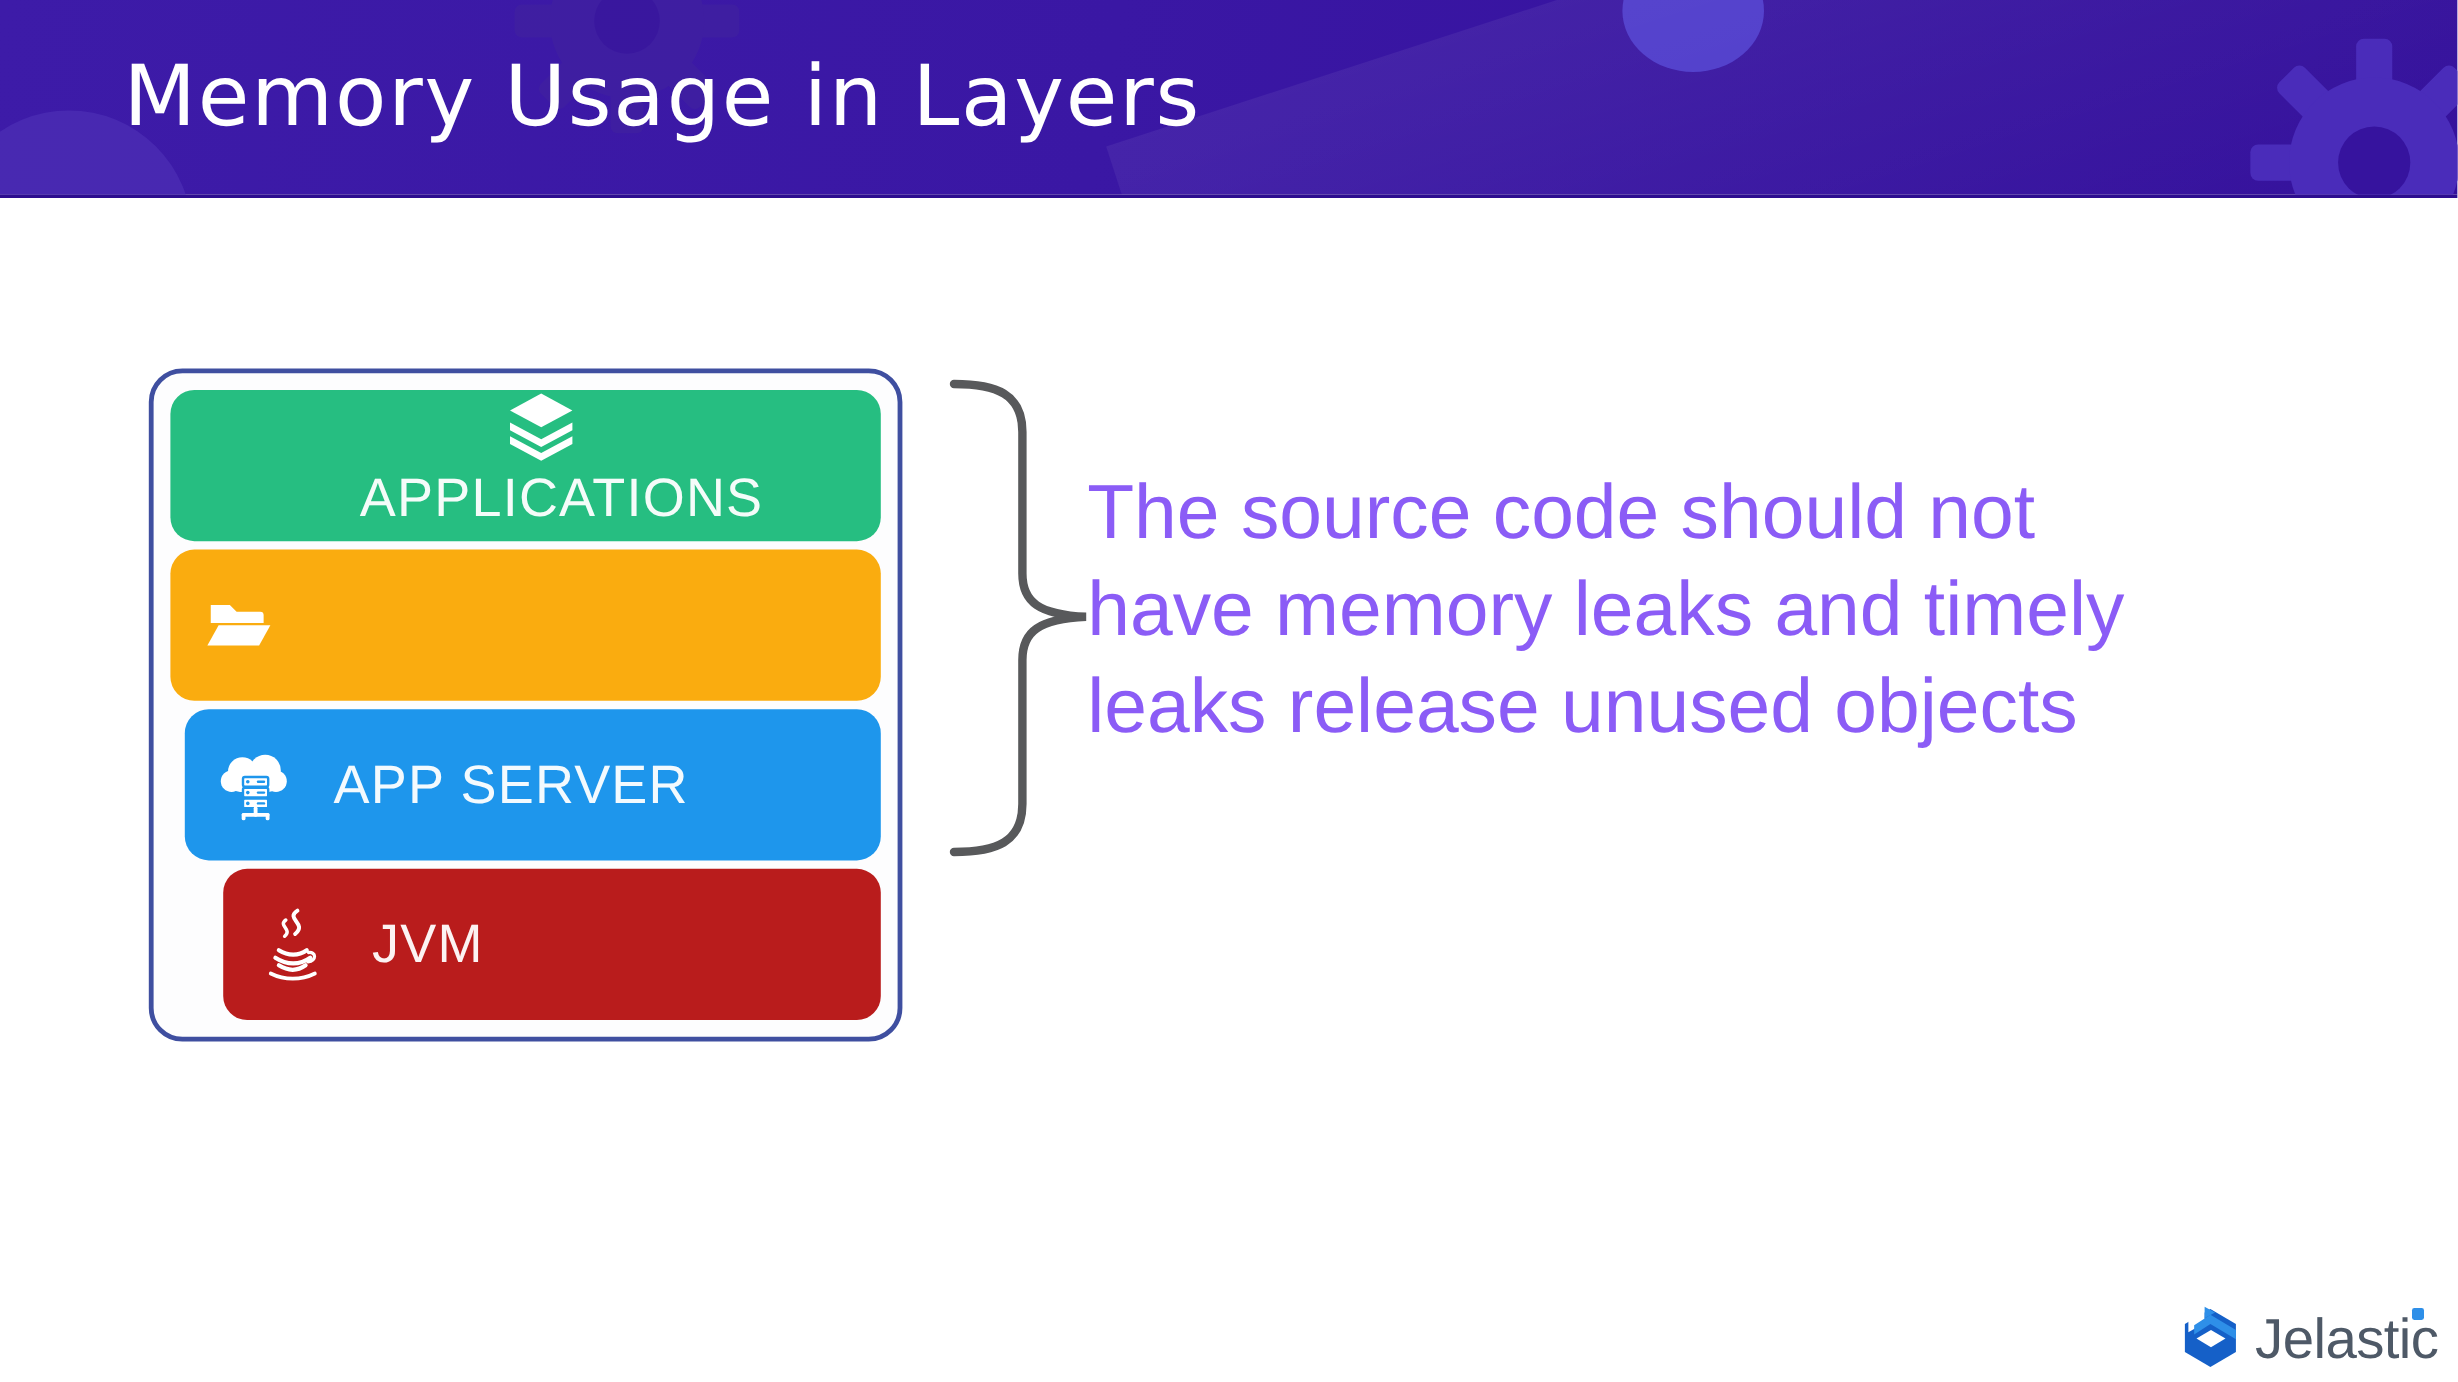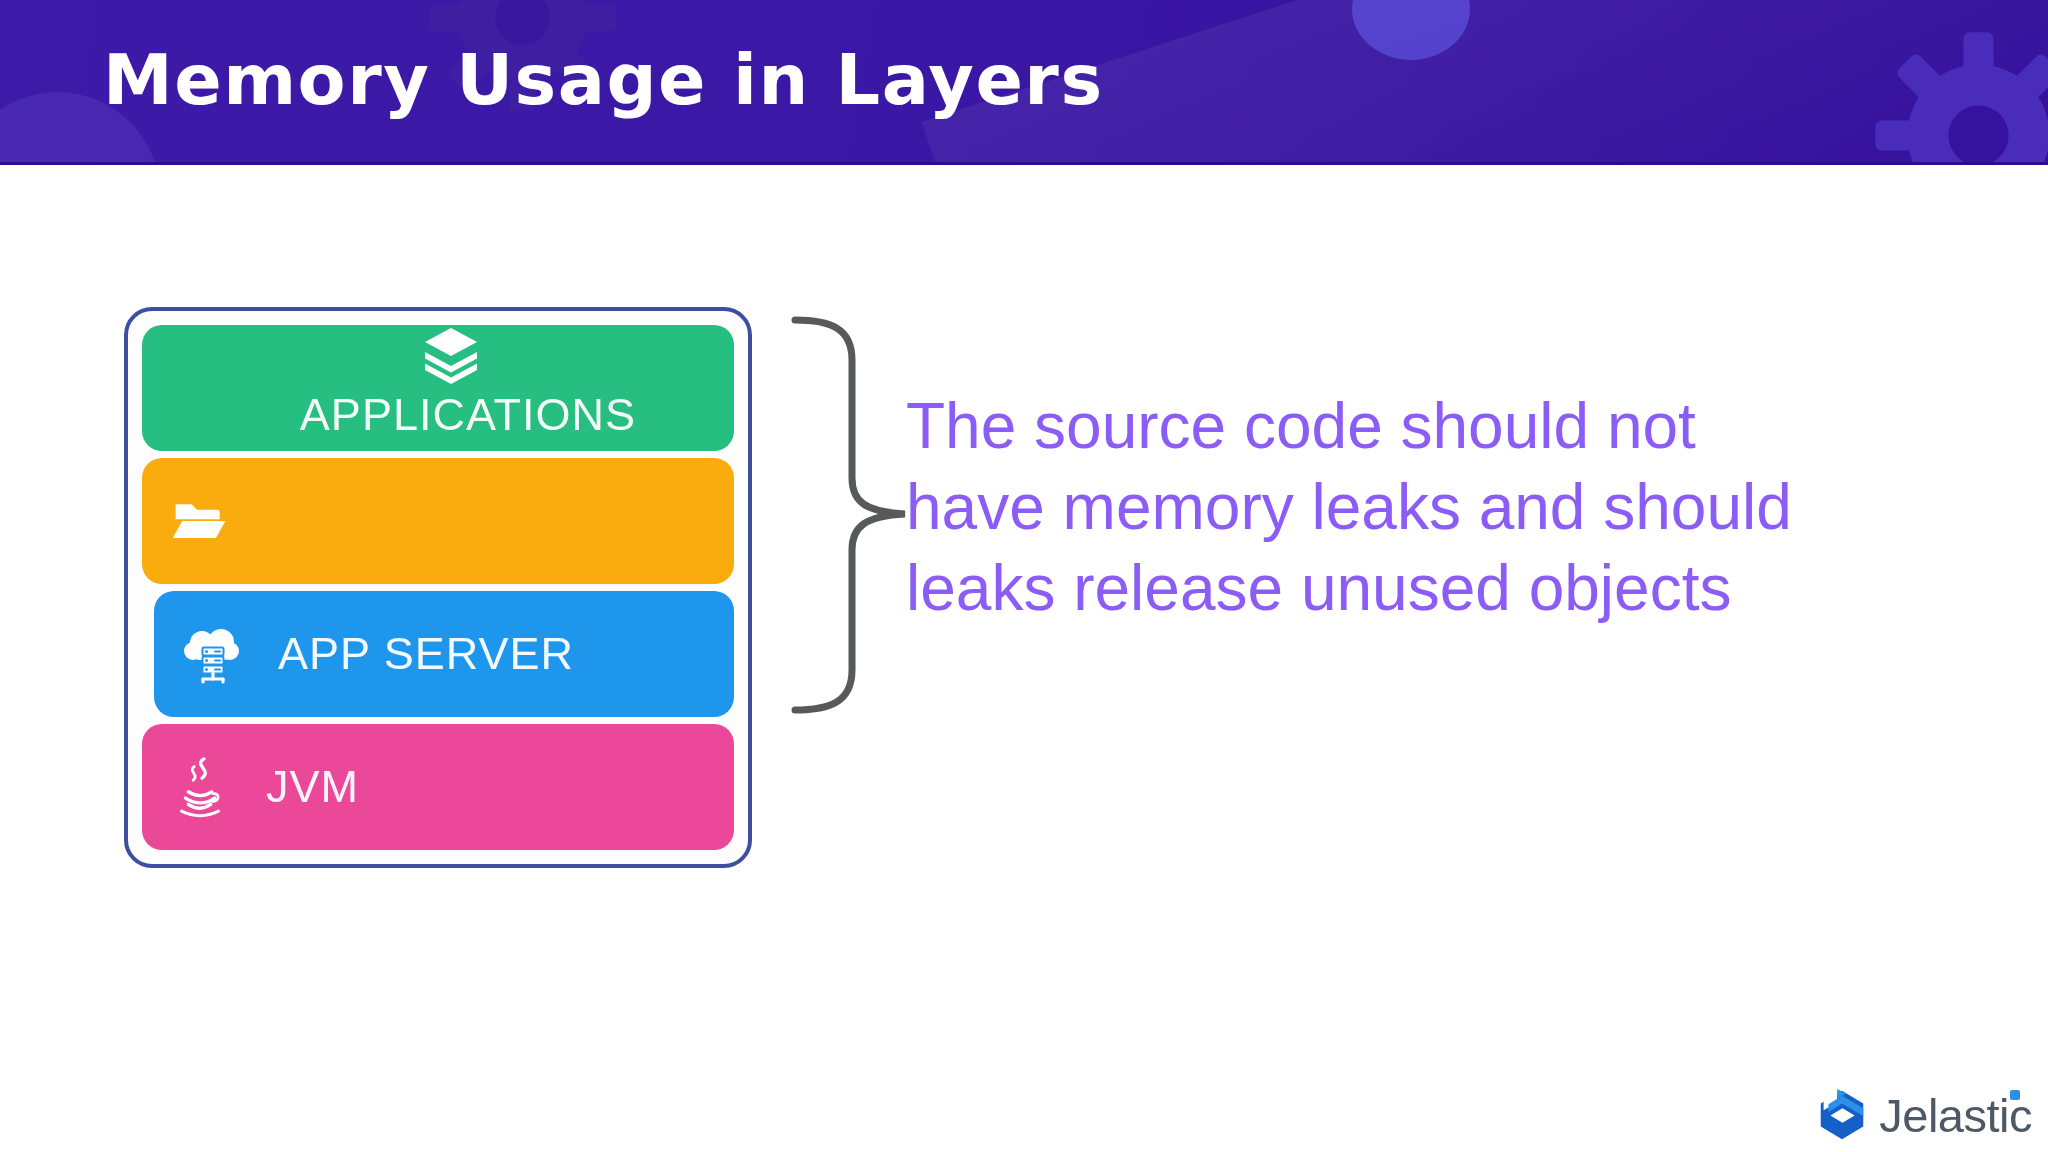--- a/index.html
+++ b/index.html
@@ -16,21 +16,21 @@
                background:#4A2CB3; opacity:.85; }
   .ellipse-tr { left:1352px; top:-42px; width:118px; height:102px; border-radius:50%;
                 background:#4C39CA; }
   .streak { left:950px; top:-120px; width:1500px; height:420px;
             transform:rotate(-18deg);
             background:linear-gradient(180deg, rgba(255,255,255,0.06), rgba(255,255,255,0.0)); }
   .gear-right { right:-38px; top:28px; width:215px; height:215px; }
   .gear-mid { left:425px; top:-80px; width:195px; height:195px; opacity:.65; }
   .page-title { position:absolute; left:103px; top:0; height:165px; display:flex;
                 align-items:center; padding-bottom:6px; color:#FFFFFF;
-                font-family:"DejaVu Sans", sans-serif; font-size:70px; font-weight:700;
+                font-family:"DejaVu Sans", sans-serif; font-size:70px; font-weight:400;
                 letter-spacing:1.5px; }
 
   
   .layer-box { position:absolute; left:124px; top:307px; width:628px; height:561px;
                background:#FDFDFE; border:4px solid #3F4FA0; border-radius:28px;
                padding:14px; display:flex; flex-direction:column; gap:7px; }
   .layer-bar { flex:1; border-radius:20px; display:flex; align-items:center;
                padding-left:26px; }
   .layer-bar .icon { width:64px; height:64px; flex:0 0 64px; display:flex;
                      align-items:center; justify-content:center; }
@@ -142,21 +142,21 @@
             <path d="M33 51.5 v5.5"></path>
             <path d="M23 57 h20"></path>
             <path d="M23 57 v3"></path>
               <path d="M43 57 v3"></path>
           </g>
         </svg>
       </span>
       <span class="label">APP SERVER</span>
     </div>
 
-    <div class="layer-bar" style="background-color: #ec4899;">
+    <div class="layer-bar" style="background-color: #b91c1c; margin-left: 44px;">
       <span class="icon">
         <svg viewBox="0 0 64 64" width="62" height="62">
           <g stroke="#fff" fill="none" stroke-linecap="round">
             <path d="M36 3 c-11 7 9 11 -2 20" stroke-width="3.4"></path>
             <path d="M26 11 c-7 5 6 8 -1 14" stroke-width="3"></path>
             <path d="M20 37 c8 5 17 5 24 0" stroke-width="3.6"></path>
             <path d="M17 43.5 c10 6.5 21 6.5 30 0" stroke-width="3.6"></path>
             <path d="M20 50 c8 5 16 5 23 0" stroke-width="3.6"></path>
             <path d="M45.5 39 c6.5 -1 7.5 7 -0.5 8" stroke-width="2.8"></path>
             <path d="M13 57 c12 6 26 6 38 0" stroke-width="3.2"></path>
@@ -168,21 +168,21 @@
 
   </div>
 
   <svg class="brace" viewBox="0 0 140 412">
     <path d="M17 12 C52 12 74 20 74 52 L74 170 C74 194 88 204 127 206
              C88 208 74 218 74 242 L74 362 C74 394 52 402 17 402" fill="none" stroke="#58595B" stroke-width="7" stroke-linecap="round"></path>
   </svg>
 
   <div class="annotation">
     <div>The source code should not</div>
-    <div>have memory leaks and should</div>
+    <div>have memory leaks and timely</div>
     <div>leaks release unused objects</div>
   </div>
 
   <div class="brand">
     <svg class="brand-icon" viewBox="0 0 60 60">
       <path fill="#1560C8" d="M30 5 L52 18 L52 42 L30 55 L8 42 L8 18 Z"></path>
       <path fill="#FFFFFF" d="M11 11 L25 3 L25 17 L11 25 Z"></path>
       <path fill="#2E8FE8" d="M16 19 L30 10 L52 23 L52 31 L30 18 L16 27 Z"></path>
       <path fill="#2E8FE8" d="M25 3 L34 8 L25 13 Z"></path>
       <path fill="#FFFFFF" d="M30.5 23 L43 30.5 L30.5 38 L18 30.5 Z"></path>

